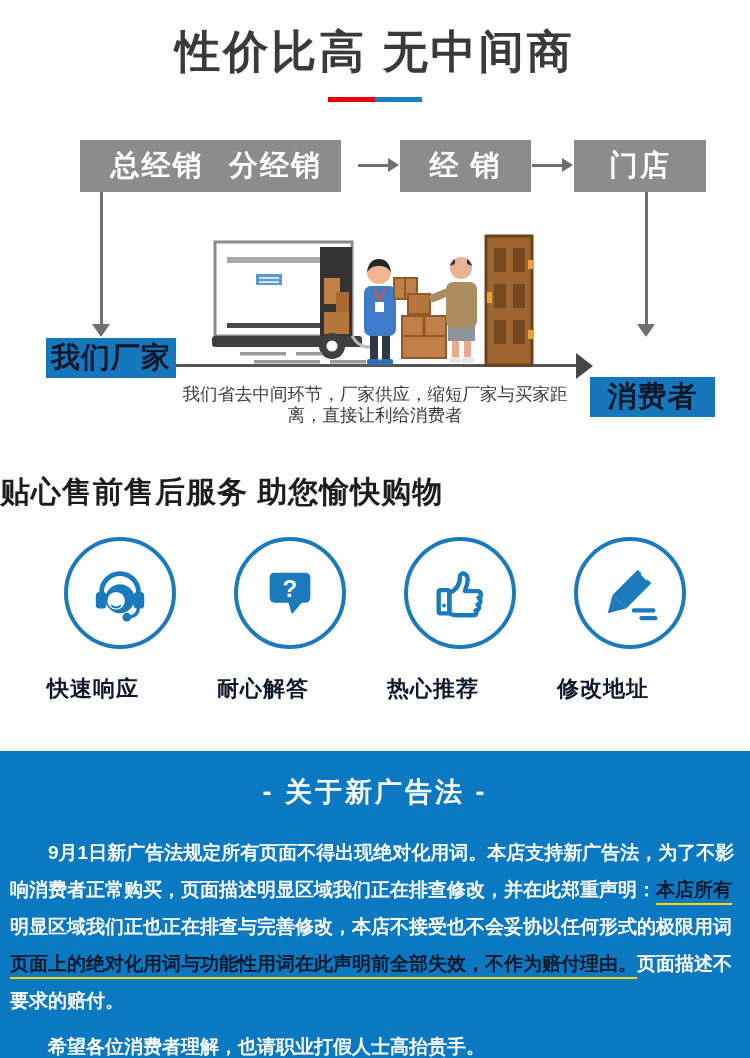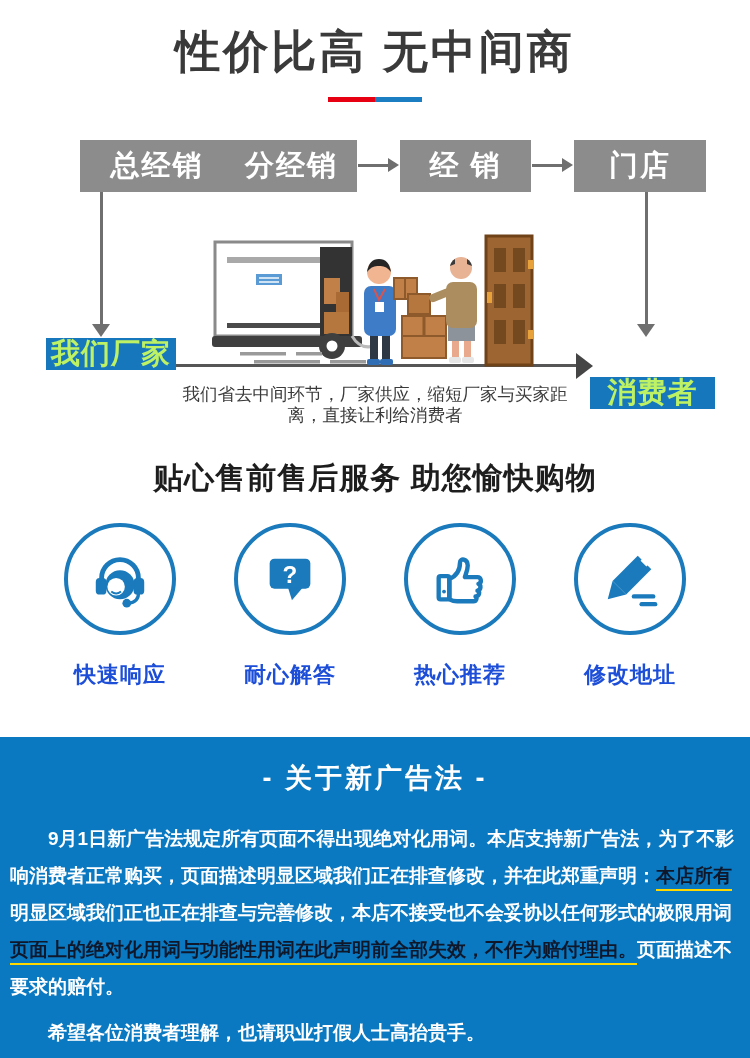--- a/index.html
+++ b/index.html
@@ -18,22 +18,22 @@
   .u-red { flex:1; background:#e60012; }
   .u-blue { flex:1; background:#1b7ec2; }
   
   .diagram { position:relative; height:312px; margin-top:18px; }
   .gbox {
     position:absolute; top:20px; height:52px; background:#8c8c8c;
     color:#fff; font-size:29px; font-weight:700; letter-spacing:2px;
     display:flex; align-items:center; justify-content:center; z-index:3;
   }
   .bbox {
-    position:absolute; top:218px; height:32px; background:#1677bd;
-    color:#bef264; font-size:29px; font-weight:700; letter-spacing:1px;
+    position:absolute; top:218px; height:40px; background:#1677bd;
+    color:#0f172a; font-size:29px; font-weight:700; letter-spacing:1px;
     display:flex; align-items:center; justify-content:center; z-index:3;
   }
   .harrow { position:absolute; top:44px; height:3px; background:#6f6f6f; }
   .harrow::after {
     content:""; position:absolute; right:-11px; top:-6px;
     border-left:11px solid #6f6f6f;
     border-top:7px solid transparent; border-bottom:7px solid transparent;
   }
   .vline { position:absolute; top:72px; width:3px; height:132px; background:#6f6f6f; }
   .vhead {
@@ -44,29 +44,29 @@
   .mainline { position:absolute; top:244px; left:175px; width:403px; height:3px; background:#565656; z-index:1; }
   .mainhead {
     position:absolute; top:233px; left:576px; width:0; height:0; z-index:1;
     border-left:17px solid #454545;
     border-top:13px solid transparent; border-bottom:13px solid transparent;
   }
   .illus { position:absolute; left:212px; top:112px; width:322px; height:136px; z-index:2; }
   .caption { position:absolute; top:264px; left:0; width:100%; text-align:center; z-index:3; }
   .caption div { font-size:17.5px; line-height:21px; color:#3a3a3a; white-space:nowrap; }
   
-  .services { margin-top:26px; text-align:center; }
+  .services { margin-top:40px; text-align:left; }
   .services h2 { font-size:30px; font-weight:700; color:#1d1d1d; letter-spacing:1px; }
   .svc-row { margin:24px auto 0; width:656px; display:flex; justify-content:space-between; }
   .svc-item { width:146px; }
   .svc-circle {
     width:112px; height:112px; margin:0 auto; border:4px solid #1a7abc;
     border-radius:50%; display:flex; align-items:center; justify-content:center;
   }
-  .svc-label { margin-top:25px; font-size:22px; font-weight:600; color:#1d4ed8; letter-spacing:1px; }
+  .svc-label { margin-top:25px; font-size:22px; font-weight:600; color:#0f172a; letter-spacing:1px; }
   
   .notice { margin-top:47px; background:#0a79c1; height:330px; padding:23px 10px 0; }
   .notice h3 {
     text-align:center; color:#fff; font-size:27px; font-weight:700;
     letter-spacing:3px; margin-bottom:24px;
   }
   .n-line {
     color:#fff; font-size:19px; font-weight:700; line-height:37px;
     white-space:nowrap; overflow:hidden;
   }
@@ -82,21 +82,21 @@
   <section class="hero">
     <h1>性价比高 无中间商</h1>
     <div class="underline">
       <span class="u-red"></span>
       <span class="u-blue"></span>
     </div>
   </section>
 
   <section class="diagram">
     <div class="gbox" style="left:44px;width:154px;margin-left:36px;">总经销</div>
-    <div class="gbox" style="left:226px;width:131px;">分经销</div>
+    <div class="gbox" style="left:210px;width:131px;">分经销</div>
     <div class="gbox" style="left:400px;width:131px;">经 销</div>
     <div class="gbox" style="left:574px;width:132px;">门店</div>
 
     <div class="harrow" style="left:176px;width:38px;"></div>
     <div class="harrow" style="left:358px;width:30px;"></div>
     <div class="harrow" style="left:532px;width:30px;"></div>
 
     <div class="vline" style="left:100px;"></div>
     <div class="vhead" style="left:92px;"></div>
     <div class="vline" style="left:645px;"></div>

